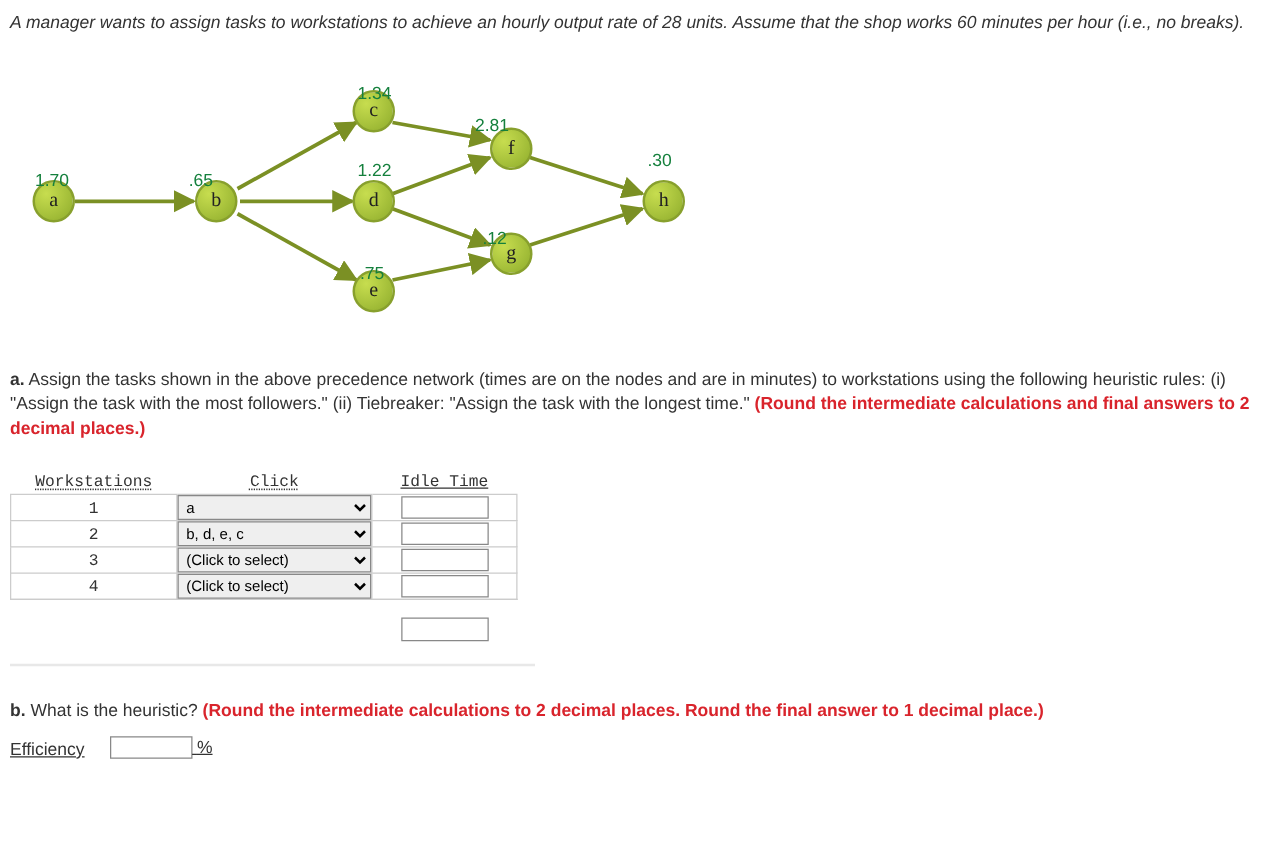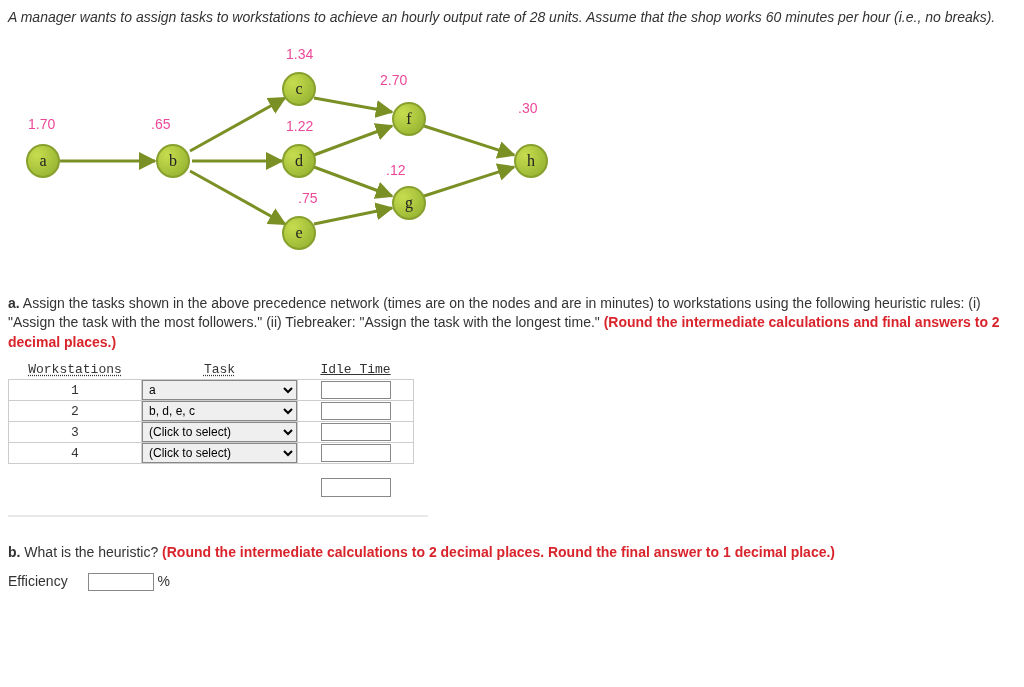--- a/index.html
+++ b/index.html
@@ -35,41 +35,42 @@
     align-items: center;
     justify-content: center;
     font-family: Georgia, serif;
     font-size: 16px;
     color: #222;
     box-sizing: border-box;
   }
   .node-label {
     position: absolute;
     font-size: 14px;
-    color: #ec4899;
+    color: #15803d;
+    margin-top: 20px;
   }
   svg.edges {
     position: absolute;
     top: 0;
     left: 0;
     pointer-events: none;
   }
   .qtext {
     margin-top: 26px;
     line-height: 1.4;
   }
   .red {
     color: #d9242c;
     font-weight: bold;
   }
   .tbl {
     border-collapse: collapse;
     font-family: "Courier New", monospace;
     font-size: 13px;
-    margin-top: 8px;
+    margin-top: 24px;
   }
   .tbl th, .tbl td {
     border: 1px solid #ccc;
     text-align: center;
     padding: 0;
   }
   .tbl th {
     font-weight: normal;
     background: #fff;
     border-top: none;
@@ -100,22 +101,23 @@
   .total-row td { border: none; }
   .total-input {
     width: 70px;
     border: 1px solid #888;
     box-sizing: border-box;
     padding: 1px 2px;
   }
   .eff-row {
     margin-top: 10px;
     display: flex;
-    align-items: flex-start;
+    align-items: flex-end;
     gap: 20px;
+    text-decoration: underline;
   }
   .eff-input {
     width: 60px;
     border: 1px solid #888;
     padding: 1px 2px;
     font-size: 12px;
   }
   .hr-thin {
     border: none;
     border-top: 2px solid #e8e8e8;
@@ -150,44 +152,44 @@
   <div class="node" style="left:8px; top:96px;">a</div>
   <div class="node-label" style="left:10px; top:68px;">1.70</div>
 
   <div class="node" style="left:138px; top:96px;">b</div>
   <div class="node-label" style="left:133px; top:68px;">.65</div>
 
   <div class="node" style="left:264px; top:24px;">c</div>
   <div class="node-label" style="left:268px; top:-2px;">1.34</div>
 
   <div class="node" style="left:264px; top:96px;">d</div>
-  <div class="node-label" style="left:268px; top:70px;">1.22</div>
+  <div class="node-label" style="left:268px; top:60px;">1.22</div>
 
   <div class="node" style="left:264px; top:168px;">e</div>
-  <div class="node-label" style="left:280px; top:142px;">.75</div>
+  <div class="node-label" style="left:270px; top:142px;">.75</div>
 
   <div class="node" style="left:374px; top:54px;">f</div>
-  <div class="node-label" style="left:362px; top:24px;">2.70</div>
+  <div class="node-label" style="left:362px; top:24px;">2.81</div>
 
   <div class="node" style="left:374px; top:138px;">g</div>
   <div class="node-label" style="left:368px; top:114px;text-align:right;">.12</div>
 
   <div class="node" style="left:496px; top:96px;">h</div>
   <div class="node-label" style="left:500px; top:52px;text-align:center;">.30</div>
 </div>
 
 <div class="qtext">
   <b>a.</b><span> Assign the tasks shown in the above precedence network (times are on the nodes and are in minutes) to workstations using the following heuristic rules: (i) "Assign the task with the most followers." (ii) Tiebreaker: "Assign the task with the longest time." </span><span class="red">(Round the intermediate calculations and final answers to 2 decimal places.)</span>
 </div>
 
 <table class="tbl">
   <tbody>
       <tr>
     <th class="ws-col">Workstations</th>
-    <th class="task-col">Task</th>
+    <th class="task-col">Click</th>
     <th class="idle-col">Idle Time</th>
   </tr>
   </tbody>
     <tbody id="table-body">
       <tr>
         <td class="ws-col">1</td>
         <td class="task-col"><select class="task-select"><option>(Click to select)</option><option selected="">a</option><option>b, d, e, c</option><option>f, g</option><option>h</option><option>f, g, h</option><option>b, d, e</option><option>c, f</option><option>g, h</option></select></td>
         <td class="idle-col"><input class="idle-input" style=""></td>
       </tr>
       <tr>

